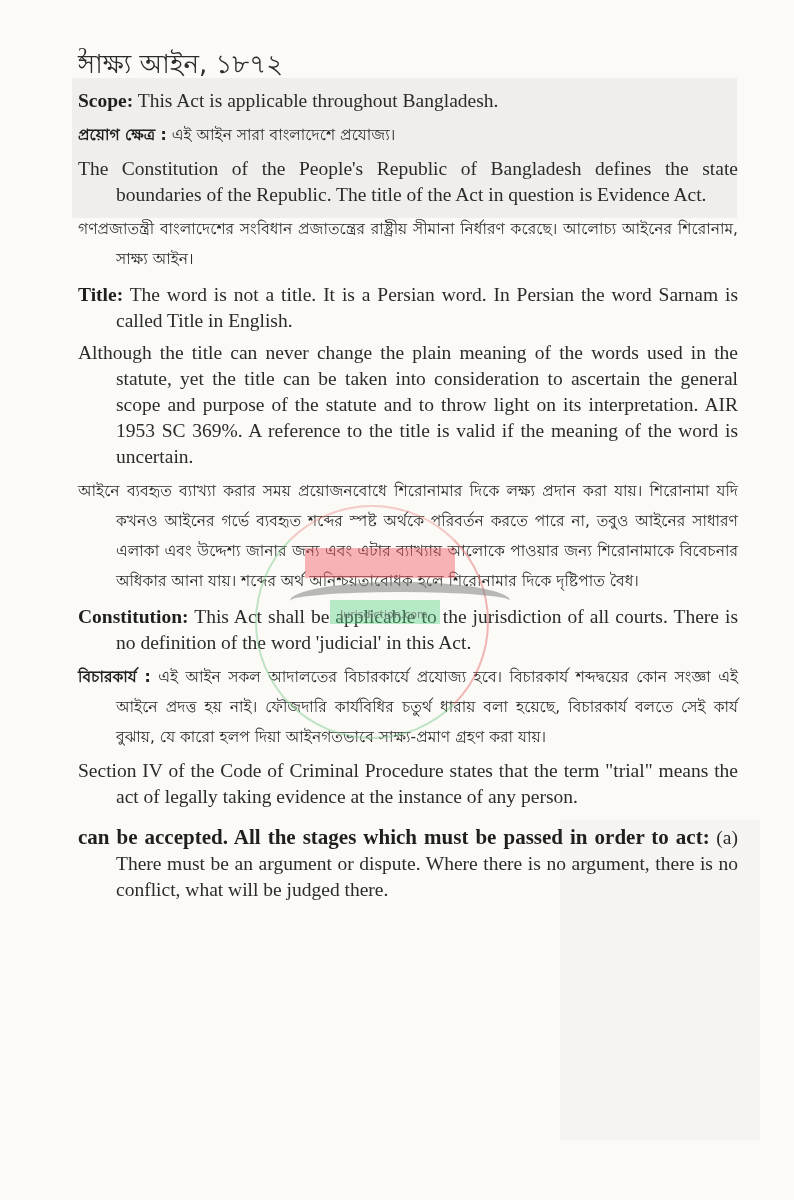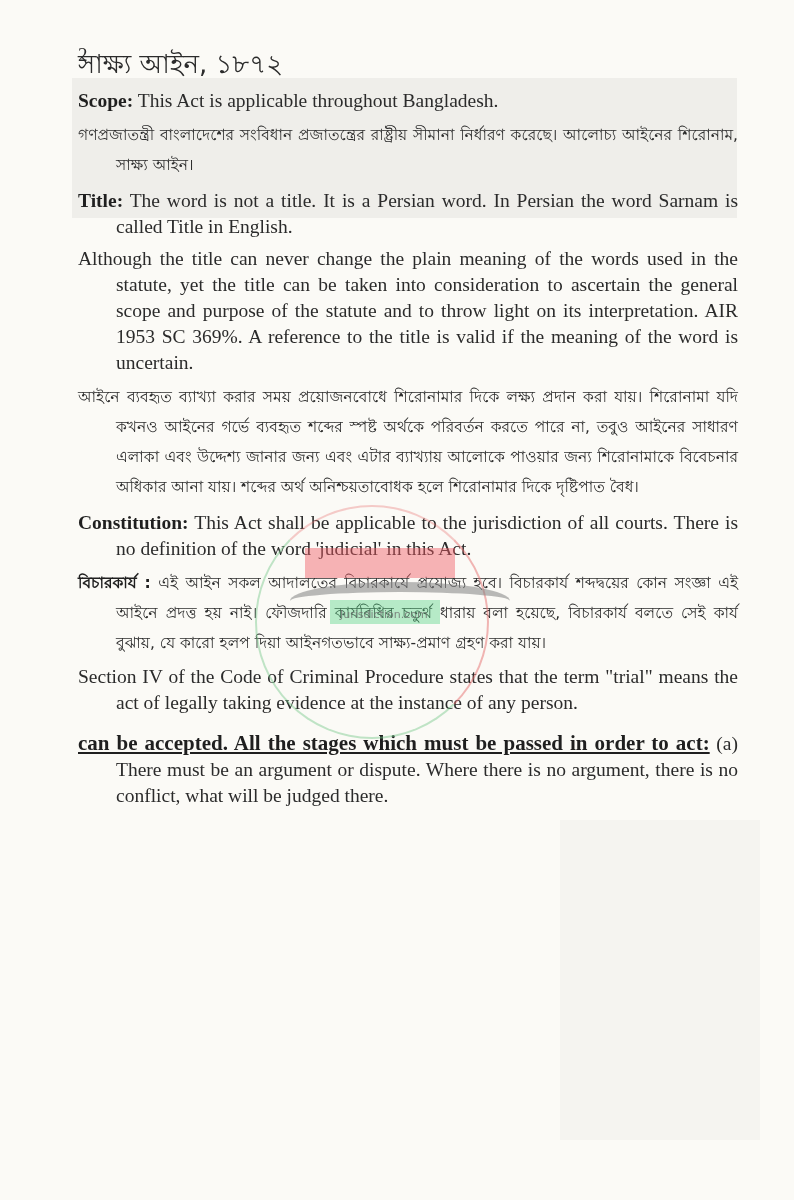--- a/index.html
+++ b/index.html
@@ -34,21 +34,21 @@
       font-size: 19.5px; line-height: 26px;
       padding-left: 38px; text-indent: -38px;
       text-align: justify; margin: 0 0 6px 0;
     }
     .para b { font-weight: bold; color: #1f1f1f; }
     .bn {
       font-family: "DejaVu Sans", sans-serif; font-size: 15.5px;
       line-height: 30px; letter-spacing: 0;
     }
     .bn b { font-weight: bold; }
-    .big-bold { font-size: 21px; font-weight: bold; text-decoration: underline; }
+    .big-bold { font-size: 21px; font-weight: bold; }
     .watermark {
       position: absolute; left: 255px; top: 505px; width: 230px; height: 230px;
       border-radius: 50%;
       border: 2px solid rgba(120, 200, 140, 0.45);
       border-right-color: rgba(230, 110, 110, 0.5);
       border-top-color: rgba(230, 110, 110, 0.35);
       pointer-events: none;
     }
     .wm-red {
       position: absolute; left: 305px; top: 548px; width: 150px; height: 30px;
@@ -78,20 +78,24 @@
 
   <div class="header">
     <span class="page-num">2</span>
     <div class="running-title">সাক্ষ্য আইন, ১৮৭২</div>
   </div>
 
   <div class="content">
     <p class="para">
       <b>Scope:</b><span> This Act is applicable throughout Bangladesh.</span>
     </p>
+    <p class="para bn">
+      <b>প্রয়োগ ক্ষেত্র :</b><span> এই আইন সারা বাংলাদেশে প্রযোজ্য।</span>
+    </p>
+    <p class="para">The Constitution of the People's Republic of Bangladesh defines the state boundaries of the Republic. The title of the Act in question is Evidence Act.</p>
     <p class="para bn">গণপ্রজাতন্ত্রী বাংলাদেশের সংবিধান প্রজাতন্ত্রের রাষ্ট্রীয় সীমানা নির্ধারণ করেছে। আলোচ্য আইনের শিরোনাম, সাক্ষ্য আইন।</p>
 
     <p class="para" style="margin-top:8px">
       <b>Title:</b><span> The word is not a title. It is a Persian word. In Persian the word Sarnam is called Title in English.</span>
     </p>
     <p class="para">Although the title can never change the plain meaning of the words used in the statute, yet the title can be taken into consideration to ascertain the general scope and purpose of the statute and to throw light on its interpretation. AIR 1953 SC 369%. A reference to the title is valid if the meaning of the word is uncertain.</p>
 
     <p class="para bn">আইনে ব্যবহৃত ব্যাখ্যা করার সময় প্রয়োজনবোধে শিরোনামার দিকে লক্ষ্য প্রদান করা যায়। শিরোনামা যদি কখনও আইনের গর্ভে ব্যবহৃত শব্দের স্পষ্ট অর্থকে পরিবর্তন করতে পারে না, তবুও আইনের সাধারণ এলাকা এবং উদ্দেশ্য জানার জন্য এবং এটার ব্যাখ্যায় আলোকে পাওয়ার জন্য শিরোনামাকে বিবেচনার অধিকার আনা যায়। শব্দের অর্থ অনিশ্চয়তাবোধক হলে শিরোনামার দিকে দৃষ্টিপাত বৈধ।</p>
 
     <p class="para" style="margin-top:8px">

